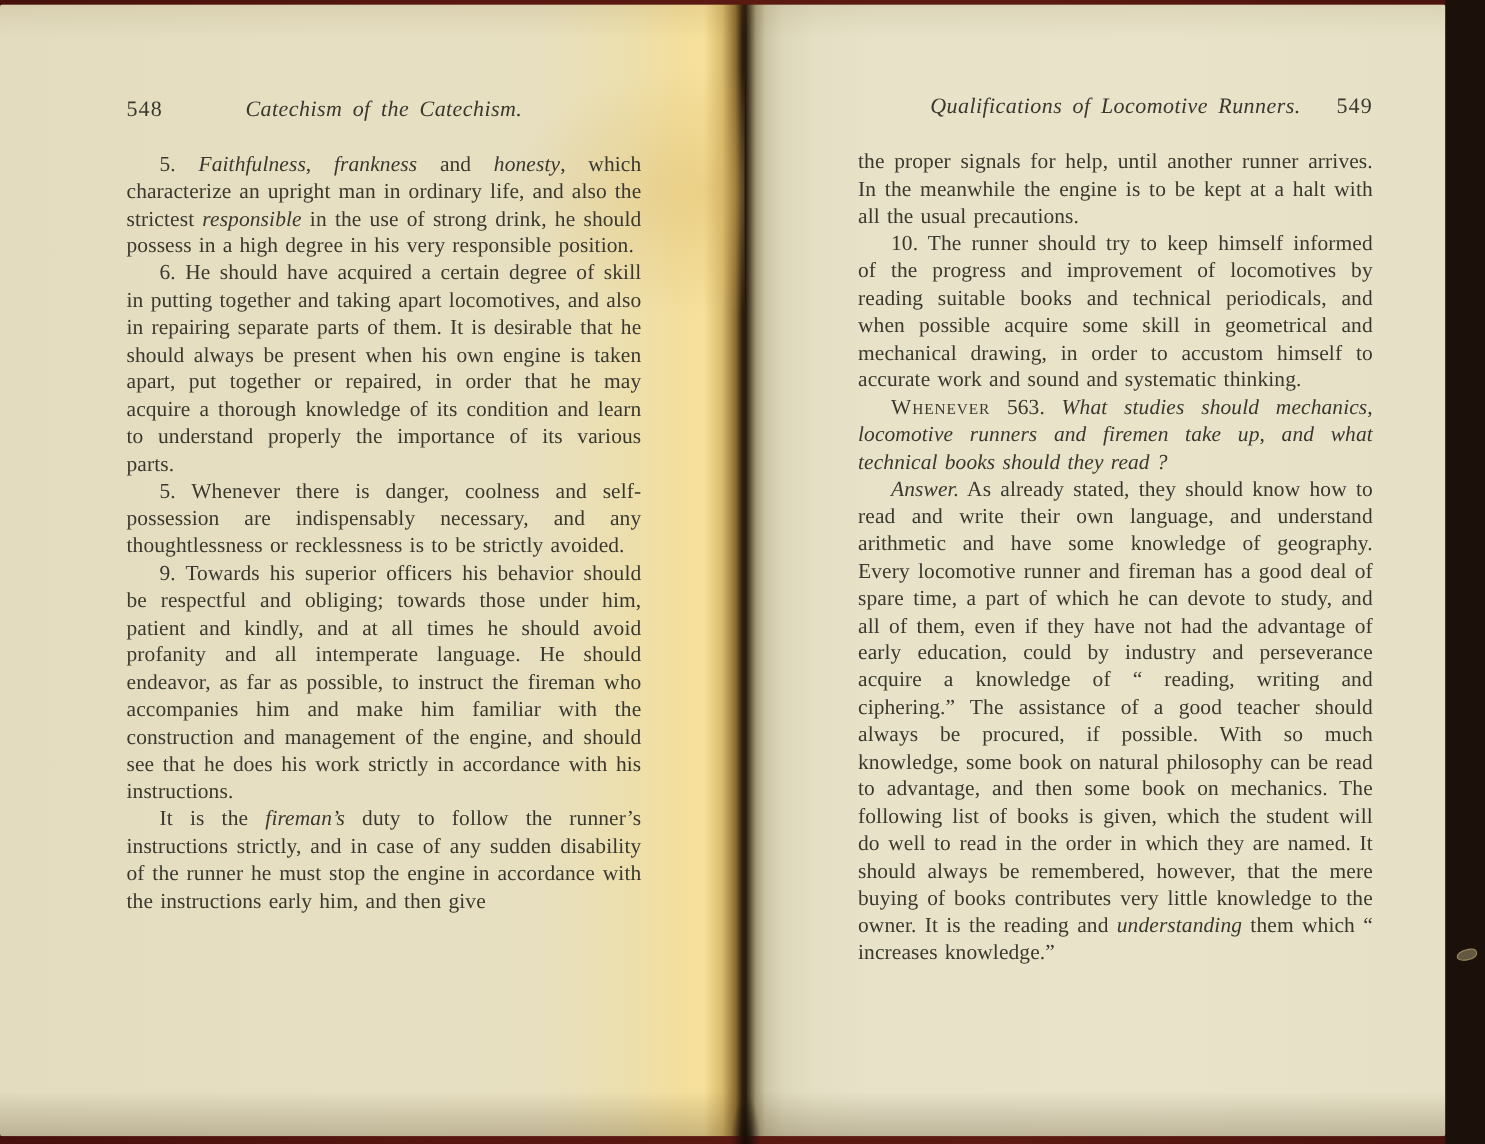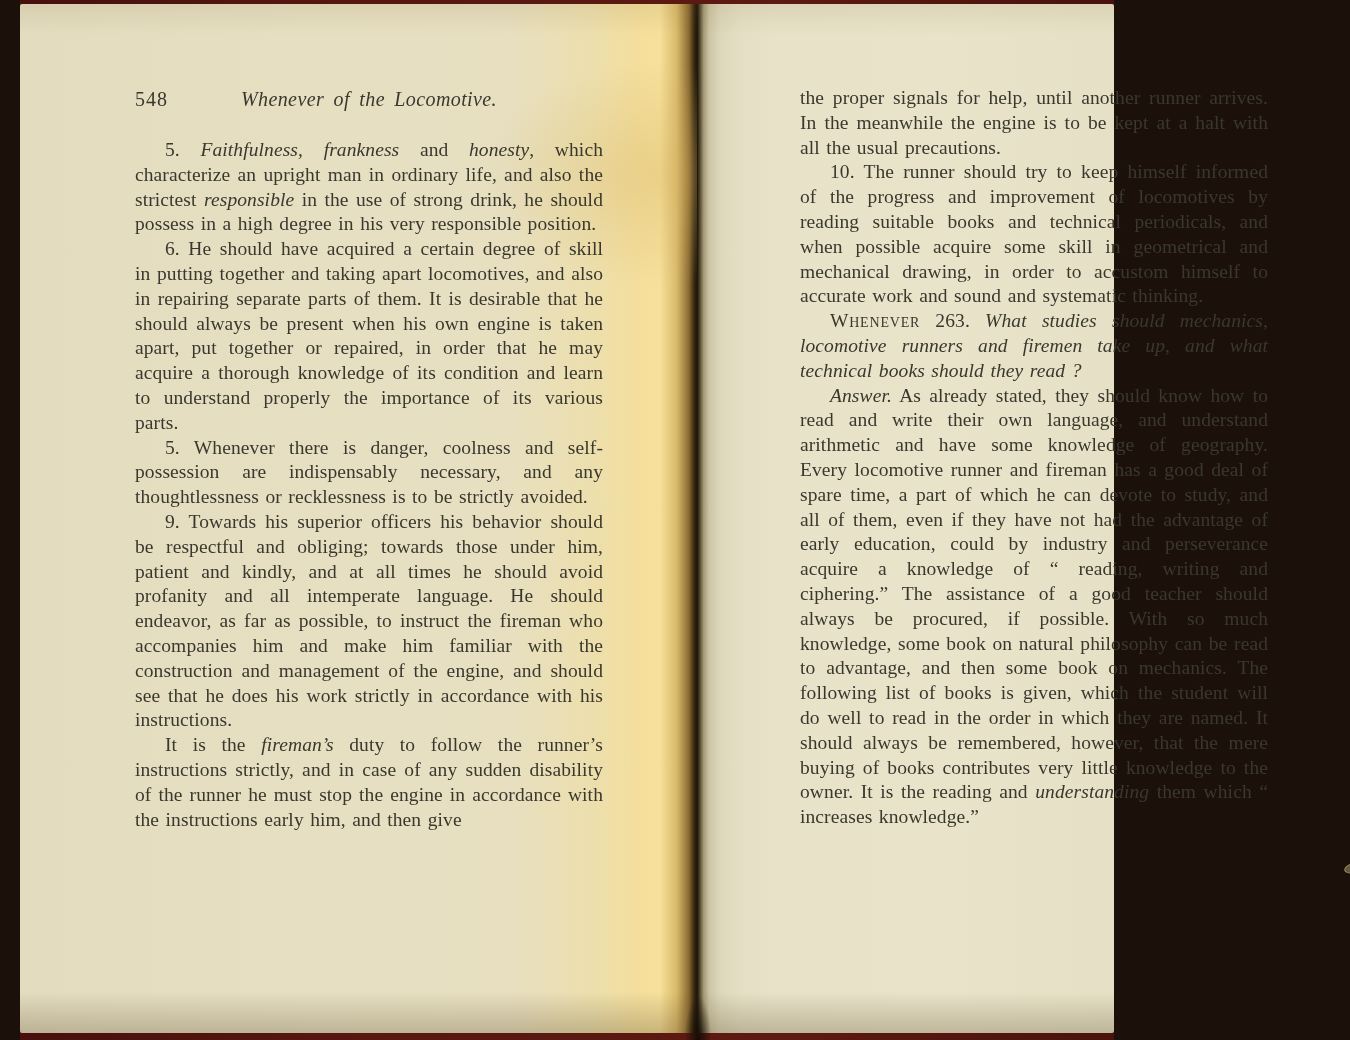--- a/index.html
+++ b/index.html
@@ -6,24 +6,23 @@
     margin: 0;
     padding: 0;
     width: 1350px;
     height: 1040px;
     overflow: hidden;
     background: #1b110a;
     font-family: "Liberation Serif", "DejaVu Serif", serif;
   }
   .spread {
     position: relative;
-    width: 1094px;
+    width: 1314px;
     height: 1040px;
     background: linear-gradient(90deg, #47100c 0%, #571710 30%, #5c1a12 70%, #4a120d 100%);
-    margin-left: 20px;
   }
   
   .page {
     position: absolute;
     top: 4px;
     bottom: 7px;
   }
   .page-left {
     left: 0;
     width: 677px;
@@ -115,35 +114,39 @@
 
 <div class="spread">
 
   <div class="page page-left"></div>
   <div class="page page-right"></div>
   <div class="gutter-bottom"></div>
 
   <div class="text-col text-col-left">
     <div class="running-head">
       <span class="pagenum left-num">548</span>
-      <span class="title">Whenever of the Locomotive.</span>
+      <span class="title">Catechism of the Catechism.</span>
     </div>
     <div class="body-text">
         <p class="indent"><span>5. </span><span class="i">Faithfulness, frankness</span><span> and </span><span class="i">honesty</span><span>, which characterize an upright man in ordinary life, and also the strictest </span><span class="i">responsible</span><span> in the use of strong drink, he should possess in a high degree in his very responsible position.</span></p>
         <p class="indent"><span>6. He should have acquired a certain degree of skill in putting together and taking apart locomotives, and also in repairing separate parts of them.  It is desirable that he should always be present when his own engine is taken apart, put together or repaired, in order that he may acquire a thorough knowledge of its condition and learn to understand properly the importance of its various parts.</span></p>
         <p class="indent"><span>5. Whenever there is danger, coolness and self-possession are indispensably necessary, and any thoughtlessness or recklessness is to be strictly avoided.</span></p>
         <p class="indent"><span>9. Towards his superior officers his behavior should be respectful and obliging; towards those under him, patient and kindly, and at all times he should avoid profanity and all intemperate language.  He should endeavor, as far as possible, to instruct the fireman who accompanies him and make him familiar with the construction and management of the engine, and should see that he does his work strictly in accordance with his instructions.</span></p>
         <p class="indent"><span>It is the </span><span class="i">fireman’s</span><span> duty to follow the runner’s instructions strictly, and in case of any sudden disability of the runner he must stop the engine in accordance with the instructions early him, and then give</span></p>
       </div>
   </div>
 
   <div class="text-col text-col-right">
+    <div class="running-head">
+      <span class="title">Qualifications of Locomotive Runners.</span>
+      <span class="pagenum right-num">549</span>
+    </div>
     <div class="body-text">
         <p><span>the proper signals for help, until another runner arrives.  In the meanwhile the engine is to be kept at a halt with all the usual precautions.</span></p>
         <p class="indent"><span>10. The runner should try to keep himself informed of the progress and improvement of locomotives by reading suitable books and technical periodicals, and when possible acquire some skill in geometrical and mechanical drawing, in order to accustom himself to accurate work and sound and systematic thinking.</span></p>
-        <p class="indent"><span class="sc">Whenever</span><span> 263. </span><span class="i">What studies should mechanics, locomotive runners and firemen take up, and what technical books should they read ?</span></p>
+        <p class="indent"><span class="sc">Whenever</span><span> 563. </span><span class="i">What studies should mechanics, locomotive runners and firemen take up, and what technical books should they read ?</span></p>
         <p class="indent"><span class="i">Answer.</span><span> As already stated, they should know how to read and write their own language, and understand arithmetic and have some knowledge of geography. Every locomotive runner and fireman has a good deal of spare time, a part of which he can devote to study, and all of them, even if they have not had the advantage of early education, could by industry and perseverance acquire a knowledge of “ reading, writing and ciphering.”  The assistance of a good teacher should always be procured, if possible.  With so much knowledge, some book on natural philosophy can be read to advantage, and then some book on mechanics.  The following list of books is given, which the student will do well to read in the order in which they are named.  It should always be remembered, however, that the mere buying of books contributes very little knowledge to the owner.  It is the reading and </span><span class="i">understanding</span><span> them which “ increases knowledge.”</span></p>
       </div>
   </div>
 
   <div class="smudge"></div>
 
 </div>
 
 </body></html>

